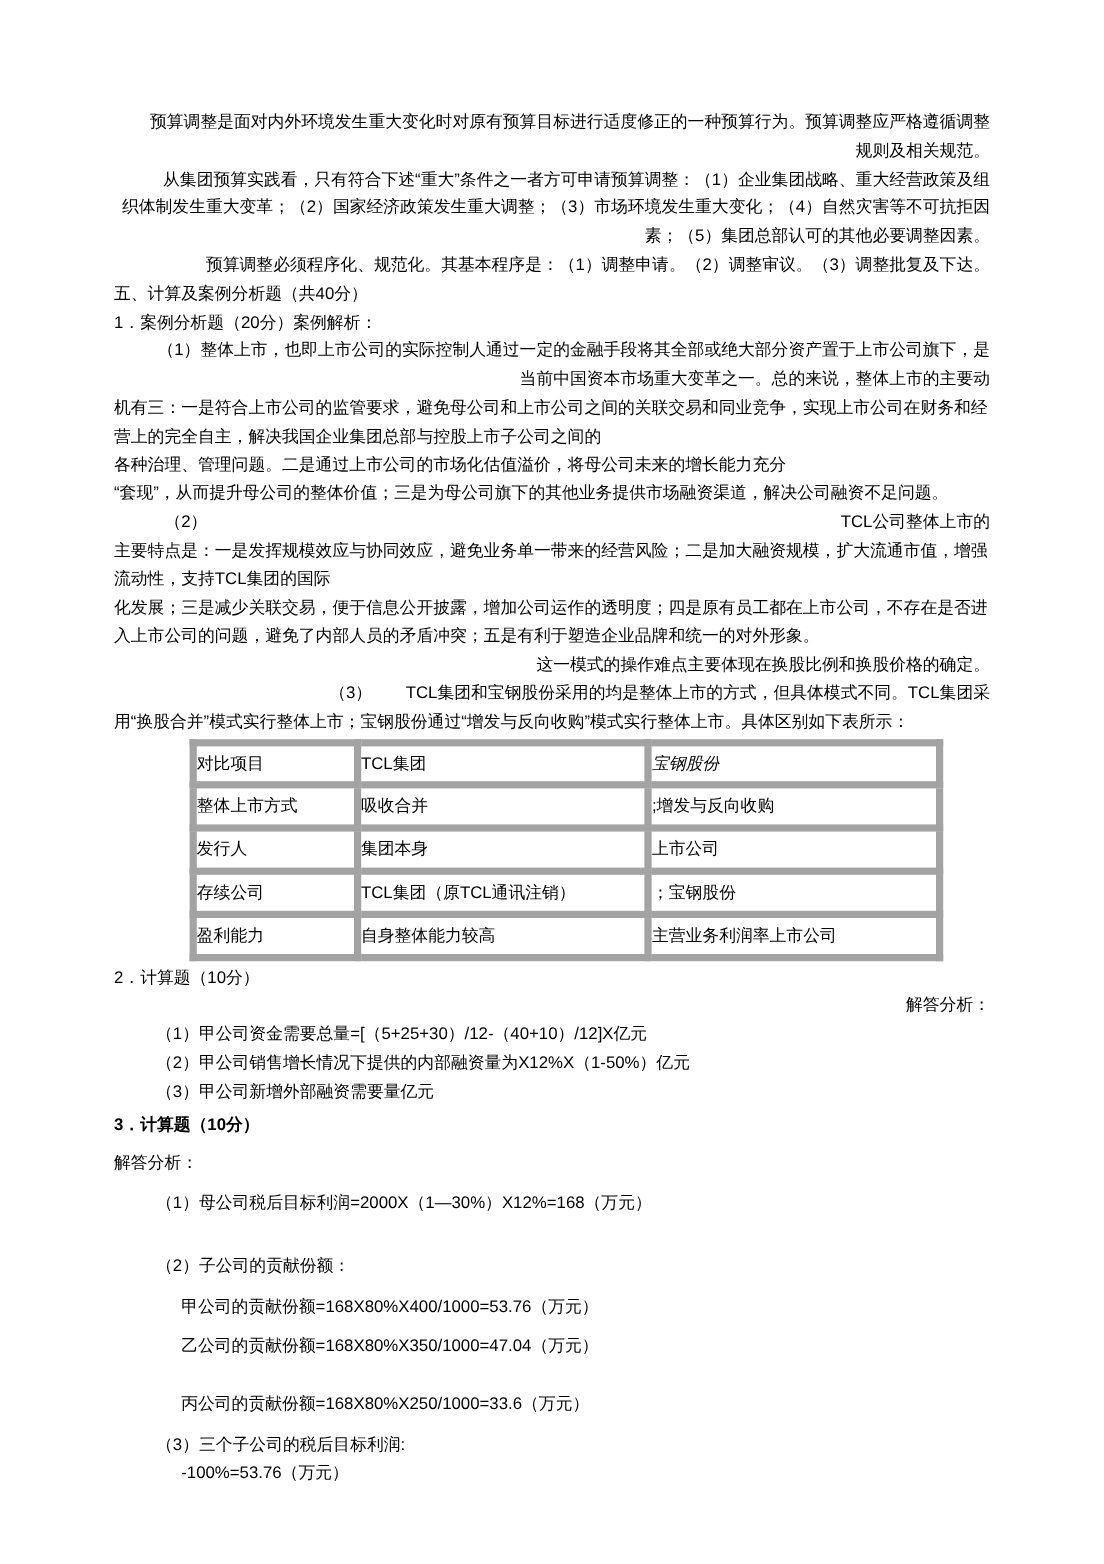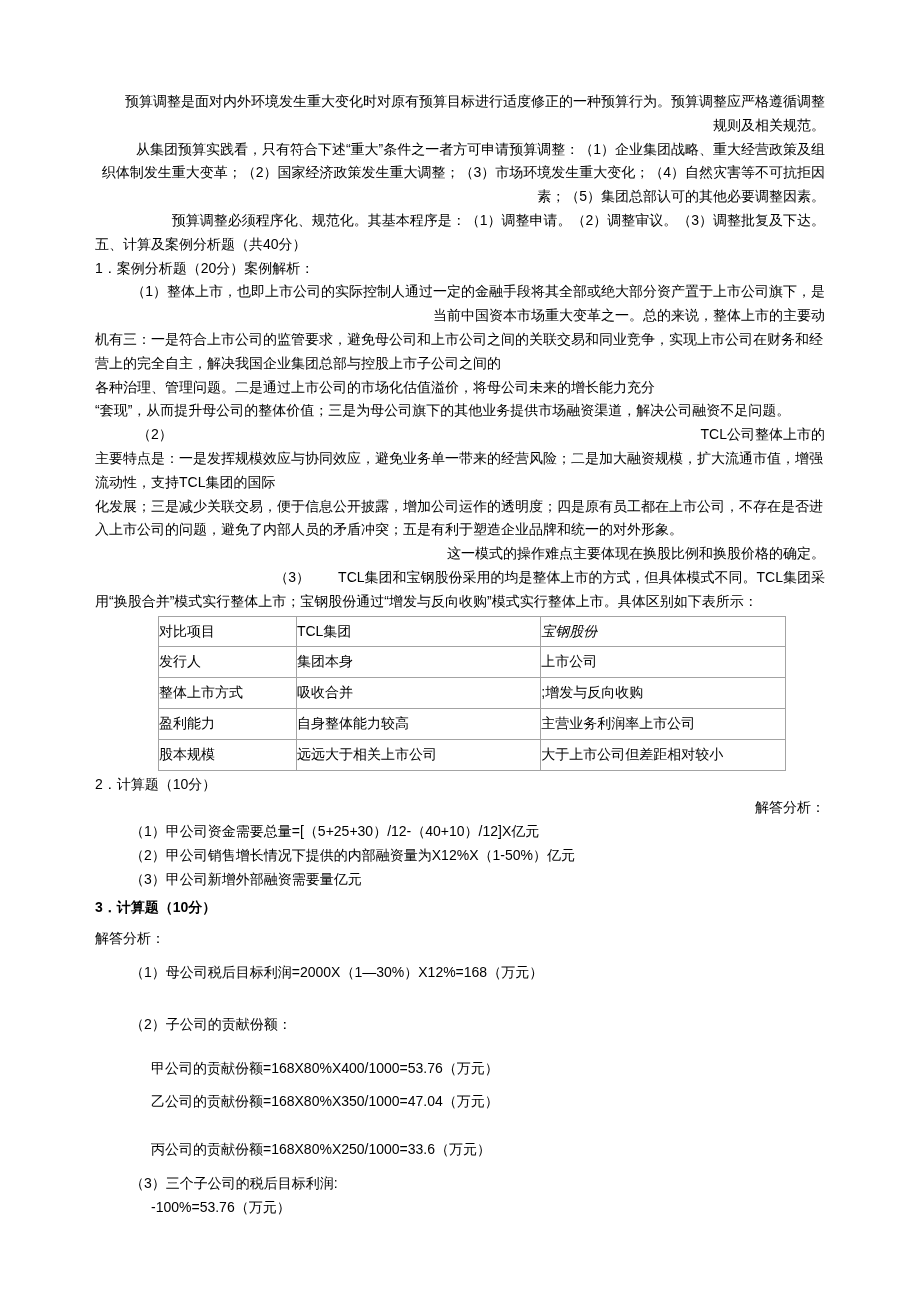--- a/index.html
+++ b/index.html
@@ -13,21 +13,21 @@
   }
   .indent { text-indent: 2em; text-align: right; }
   .indent-more { text-indent: 3em; }
   p { margin: 0; }
   table {
     border-collapse: collapse;
     width: 86%;
     margin: 2px 0 2px 4.5em;
   }
   td {
-    border: 1px solid #a3a3a3;
+    border: 6px solid #a3a3a3;
     padding: 3px 0;
     font-size: 14px;
     vertical-align: middle;
   }
   .col1 { width: 22%; }
   .col2 { width: 39%; }
   .col3 { width: 39%; font-style: italic; }
   .section-gap { margin-top: 4px; font-weight: bold; }
   .spread {
     display: flex;
@@ -62,50 +62,50 @@
 <p>用“换股合并”模式实行整体上市；宝钢股份通过“增发与反向收购”模式实行整体上市。具体区别如下表所示：</p>
 
 <table>
   <tbody>
       <tr>
     <td class="col1">对比项目</td>
     <td class="col2">TCL集团</td>
     <td class="col3">宝钢股份</td>
   </tr>
   <tr>
+    <td>整体上市方式</td>
+    <td>吸收合并</td>
+    <td>;增发与反向收购</td>
+  </tr>
+  <tr>
     <td>发行人</td>
     <td>集团本身</td>
     <td>上市公司</td>
   </tr>
   <tr>
-    <td>整体上市方式</td>
-    <td>吸收合并</td>
-    <td>;增发与反向收购</td>
+    <td>存续公司</td>
+    <td>TCL集团（原TCL通讯注销）</td>
+    <td>；宝钢股份</td>
   </tr>
   <tr>
     <td>盈利能力</td>
     <td>自身整体能力较高</td>
     <td>主营业务利润率上市公司</td>
-  </tr>
-  <tr>
-    <td>股本规模</td>
-    <td>远远大于相关上市公司</td>
-    <td>大于上市公司但差距相对较小</td>
   </tr>
 </tbody>
   </table>
 
 <p>2．计算题（10分）</p>
 <p class="indent">解答分析：</p>
 <p class="left-pad">（1）甲公司资金需要总量=[（5+25+30）/12-（40+10）/12]X亿元</p>
 <p class="left-pad">（2）甲公司销售增长情况下提供的内部融资量为X12%X（1-50%）亿元</p>
 <p class="left-pad">（3）甲公司新增外部融资需要量亿元</p>
 
 <p class="section-gap">3．计算题（10分）</p>
 <p style="margin-top:8px;">解答分析：</p>
 
 <p class="left-pad" style="margin-top:10px;">（1）母公司税后目标利润=2000X（1—30%）X12%=168（万元）</p>
 <p class="left-pad" style="margin-top:28px;">（2）子公司的贡献份额：</p>
-<p class="left-pad-more" style="margin-top:20px;">甲公司的贡献份额=168X80%X400/1000=53.76（万元）</p>
+<p class="left-pad-more" style="margin-top:10px;">甲公司的贡献份额=168X80%X400/1000=53.76（万元）</p>
 <p class="left-pad-more" style="margin-top:10px;">乙公司的贡献份额=168X80%X350/1000=47.04（万元）</p>
 <p class="left-pad-more" style="margin-top:24px;">丙公司的贡献份额=168X80%X250/1000=33.6（万元）</p>
 <p class="left-pad" style="margin-top:10px;">（3）三个子公司的税后目标利润:</p>
 <p class="left-pad-more">-100%=53.76（万元）</p>
 
 </body></html>

